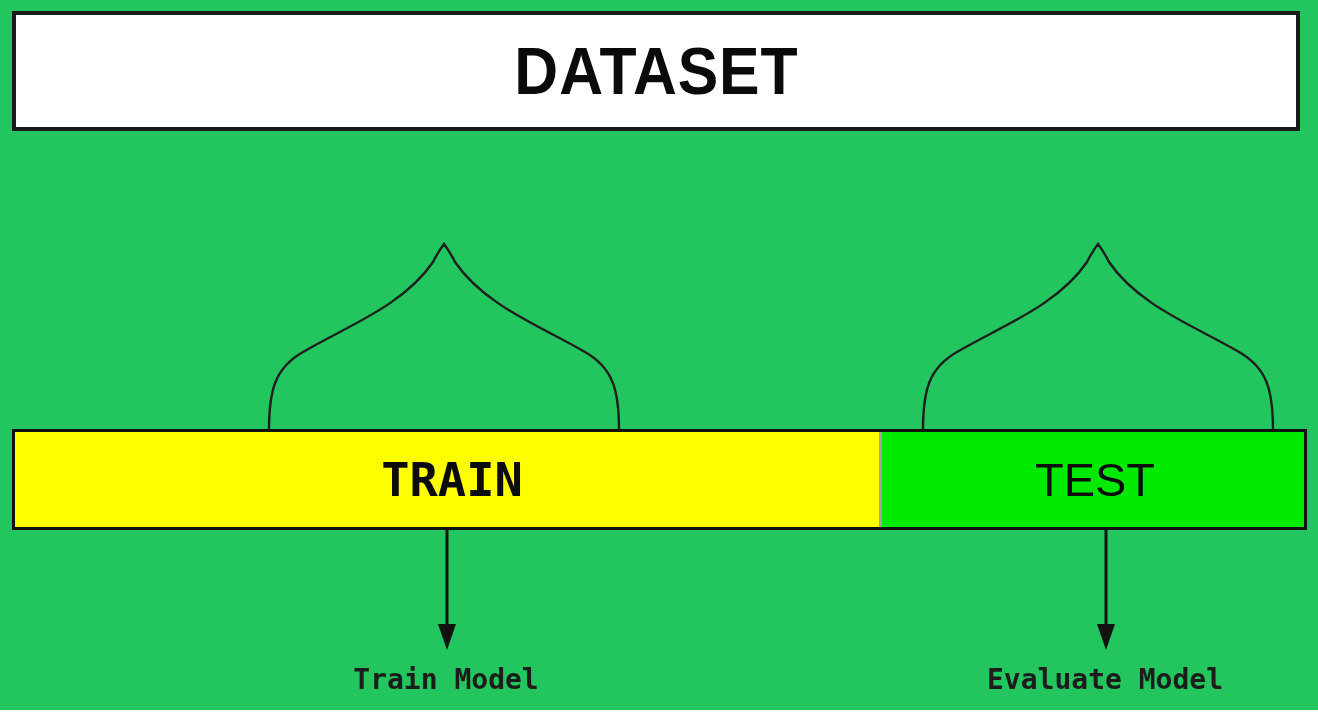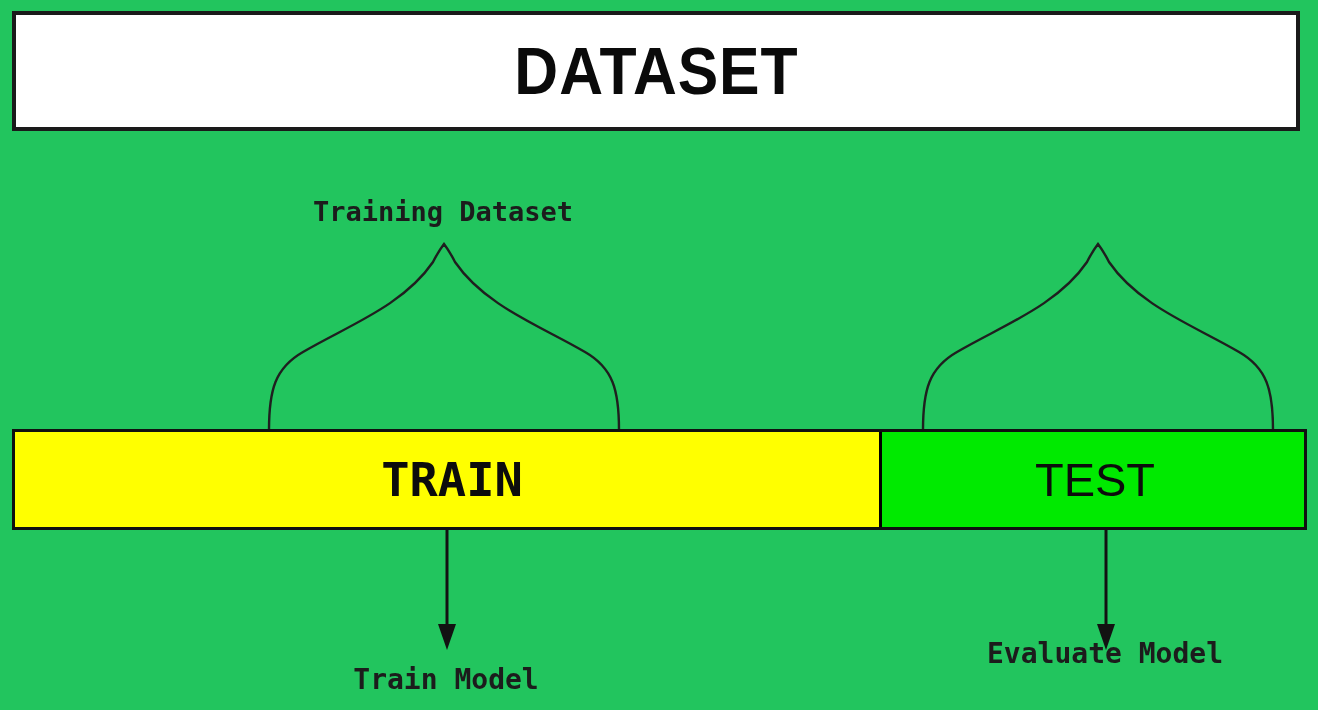--- a/index.html
+++ b/index.html
@@ -89,21 +89,21 @@
     position: relative;
     box-sizing: border-box;
     display: flex;
     align-items: center;
     justify-content: center;
     height: 100%;
   }
   .segment.train {
     width: 867px;
     background: #FFFF00;
-    border-right: 3px solid #000000;
+    border-right: 3px solid #a3a3a3;
   }
   .segment.test {
     flex: 1 1 auto;
     background: #00EA00;
   }
   .segment-label-train {
     font-family: "DejaVu Sans Mono", "Liberation Mono", monospace;
     font-weight: bold;
     font-size: 47px;
     line-height: 1;
@@ -147,32 +147,31 @@
     font-family: "DejaVu Sans Mono", "Liberation Mono", monospace;
     font-weight: bold;
     font-size: 28px;
     line-height: 1;
     color: #1c1c1c;
     white-space: nowrap;
     transform: translateX(-50%);
     text-align: center;
   }
   .outcome-label.train-model    { left: 446px; top: 666px; }
-  .outcome-label.evaluate-model { left: 1105px; top: 640px; }
+  .outcome-label.evaluate-model { left: 1105px; top: 666px; }
 </style>
 </head>
 <body>
 
 <div id="canvas">
 
   <div class="dataset-box">
     <span class="dataset-title">DATASET</span>
   </div>
 
-  <div class="brace-label training">Training Dataset</div>
 
 
   <svg class="brace-svg left" width="362" height="192" viewBox="0 0 362 192">
     <path class="brace-path" d="M 6 190
              C 6 150, 12 128, 40 112
              C 84 86, 140 66, 170 22
              C 174 14, 178 8, 181 4
              C 184 8, 188 14, 192 22
              C 222 66, 278 86, 322 112
              C 350 128, 356 150, 356 190"></path>

